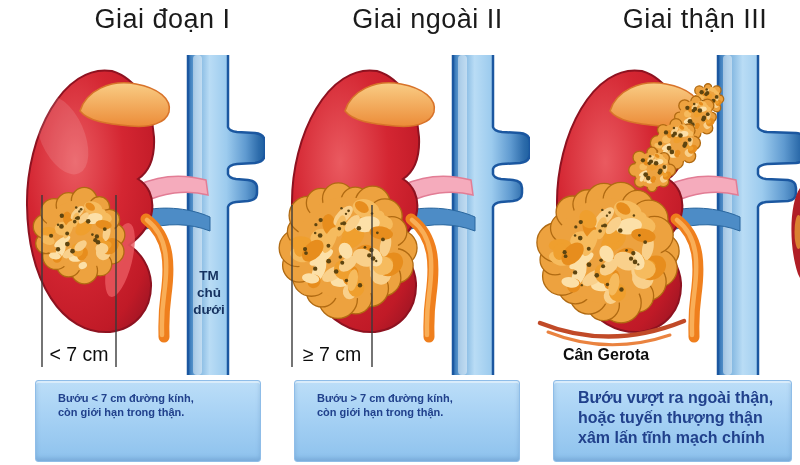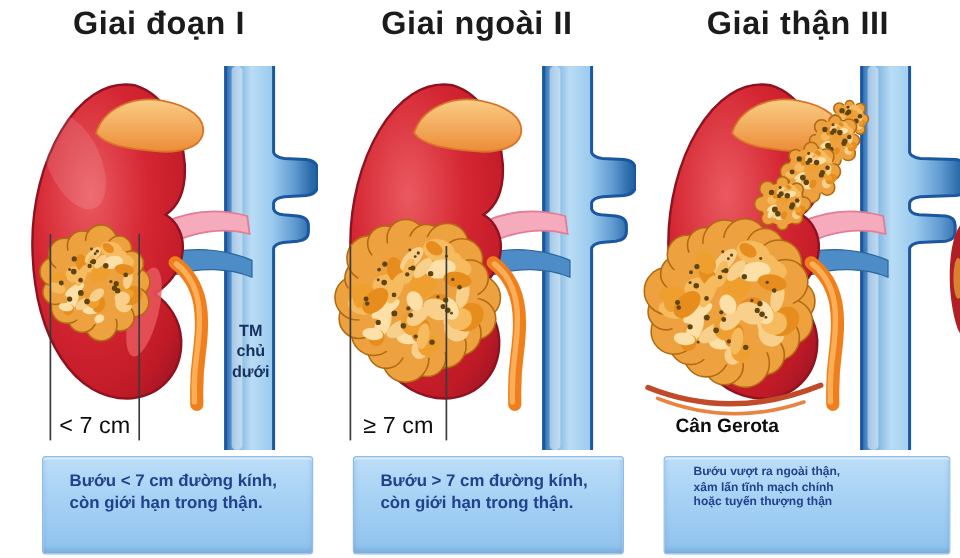--- a/index.html
+++ b/index.html
@@ -4,32 +4,32 @@
 <style>
   html,body{margin:0;padding:0;}
   body{
     width:800px;height:465px;position:relative;overflow:hidden;
     background:#ffffff;
     font-family:"Liberation Sans","DejaVu Sans",sans-serif;
   }
   .panel-title{
     position:absolute;top:4px;height:32px;
     font-size:27px;color:#1b1b1b;text-align:center;
-    letter-spacing:0.5px;font-weight:700;
+    letter-spacing:0.5px;font-weight:400;padding-left:30px;
   }
   .illus{position:absolute;top:55px;height:320px;}
   .caption-box{
     position:absolute;top:380px;height:82px;box-sizing:border-box;
     background:linear-gradient(180deg,#bcdef8 0%,#a6d1f4 45%,#8ec2ed 100%);
     border:1px solid #8fbde8;border-radius:3px;
     box-shadow:inset 0 2px 0 rgba(255,255,255,0.45), inset 0 -3px 4px rgba(80,130,180,0.35);
-    color:#21418c;font-weight:bold;font-size:14px;line-height:1.3;
+    color:#21418c;font-weight:bold;font-size:11px;line-height:1.3;
     padding:10px 8px 0 22px;
   }
-  .caption-box.small{font-size:10px;padding-top:7px;padding-left:24px;line-height:1.25;}
+  .caption-box.small{font-size:16px;padding-top:7px;padding-left:24px;line-height:1.25;}
   .caption-line{white-space:nowrap;}
   svg text{font-family:"Liberation Sans","DejaVu Sans",sans-serif;}
   .vessel-label{font-size:13.5px;font-weight:bold;fill:#15315f;}
   .measure-label{font-size:19.5px;fill:#0d0d0d;}
   .fascia-label{font-size:16px;font-weight:bold;fill:#0e0e0e;}
 </style>
 </head>
 <body>
 
 <svg width="0" height="0" style="position:absolute" aria-hidden="true">
@@ -535,15 +535,15 @@
 <div class="caption-box" style="left:35px;width:226px">
   <div class="caption-line">Bướu &lt; 7 cm đường kính,</div>
   <div class="caption-line">còn giới hạn trong thận.</div>
 </div>
 <div class="caption-box" style="left:294px;width:226px">
   <div class="caption-line">Bướu &gt; 7 cm đường kính,</div>
   <div class="caption-line">còn giới hạn trong thận.</div>
 </div>
 <div class="caption-box small" style="left:553px;width:239px">
   <div class="caption-line">Bướu vượt ra ngoài thận,</div>
+  <div class="caption-line">hoặc tuyến thượng thận</div>
   <div class="caption-line">xâm lấn tĩnh mạch chính</div>
-  <div class="caption-line">hoặc tuyến thượng thận</div>
 </div>
 
 </body></html>

